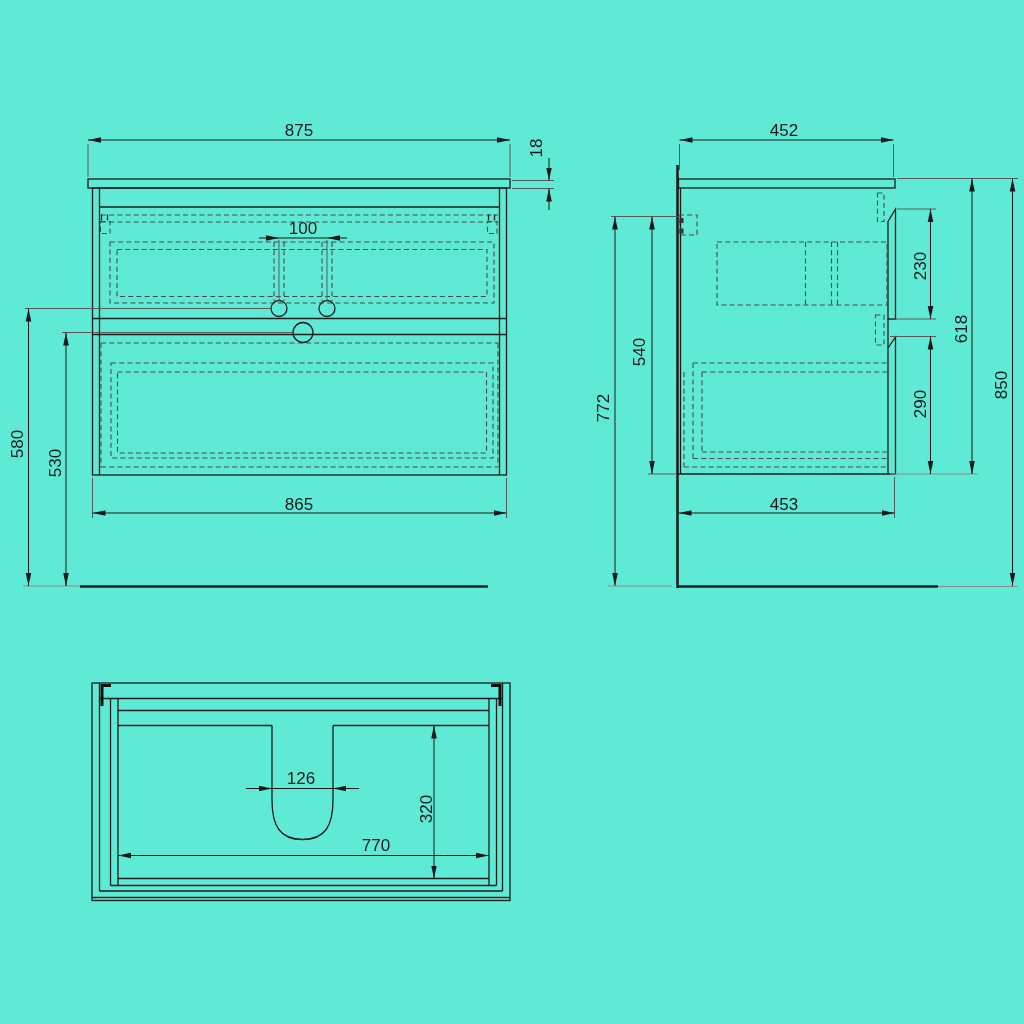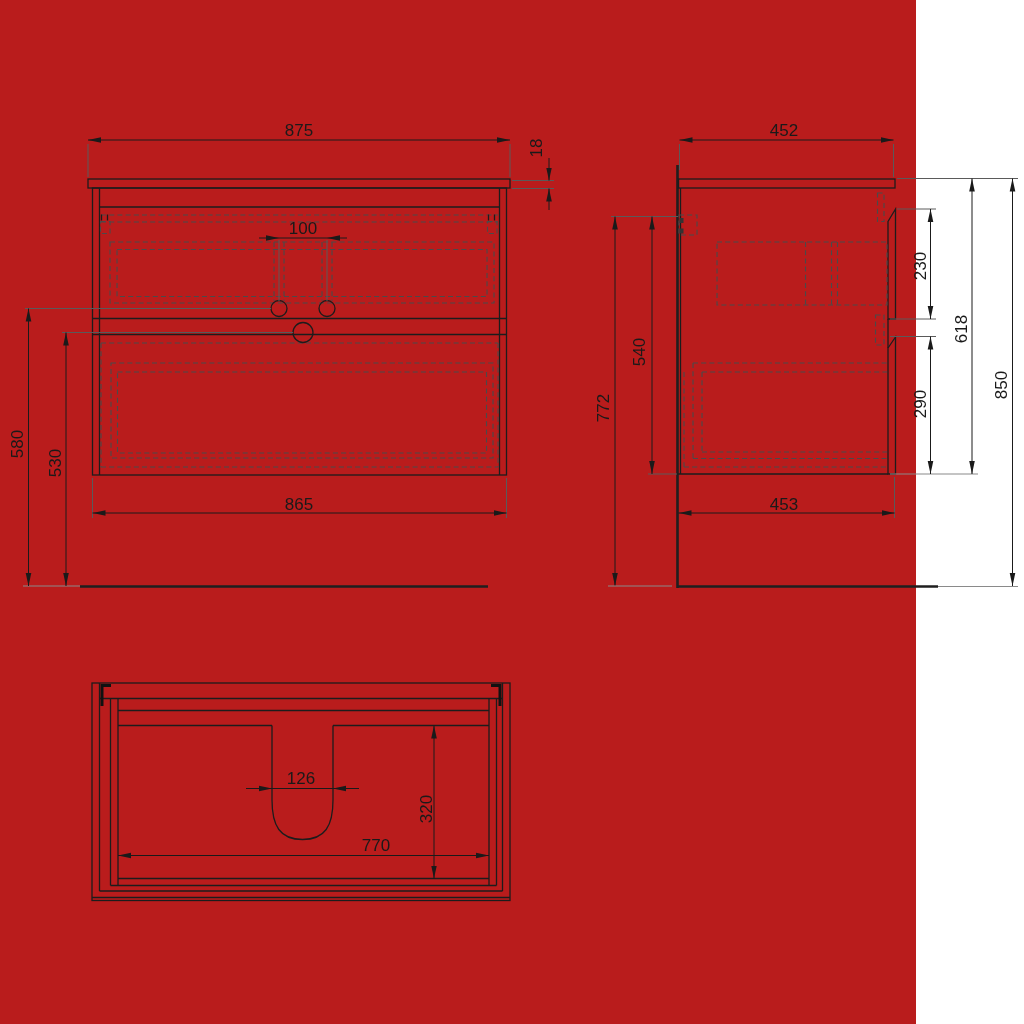--- a/index.html
+++ b/index.html
@@ -1,16 +1,16 @@
 <!DOCTYPE html>
 <html><head>
 <meta charset="utf-8">
 <style>
   html,body { margin:0; padding:0; background:#ffffff; }
-  .page { width:916px; height:1024px; background:#b91c1c; position:relative; }
+  .page { width:1024px; height:1024px; background:#5eead4; position:relative; }
   svg { display:block; }
   .ln  { stroke:#1c1c1c; stroke-width:1.3; fill:none; }
   .tn  { stroke:#5a5a5a; stroke-width:1;   fill:none; }
   .gy  { stroke:#8a8a8a; stroke-width:1.1; fill:none; }
   .dsh { stroke:#4a4a4a; stroke-width:1.1; fill:none; stroke-dasharray:5 3.2; }
   .dim { stroke:#1a1a1a; stroke-width:1;   fill:none; }
   .thk { stroke:#1f1f1f; stroke-width:2.6; fill:none; }
   .blk { stroke:#111;    stroke-width:3;   fill:none; }
   .dim-text { font:17px "Liberation Sans", sans-serif; fill:#1a1a1a; }
 </style>

